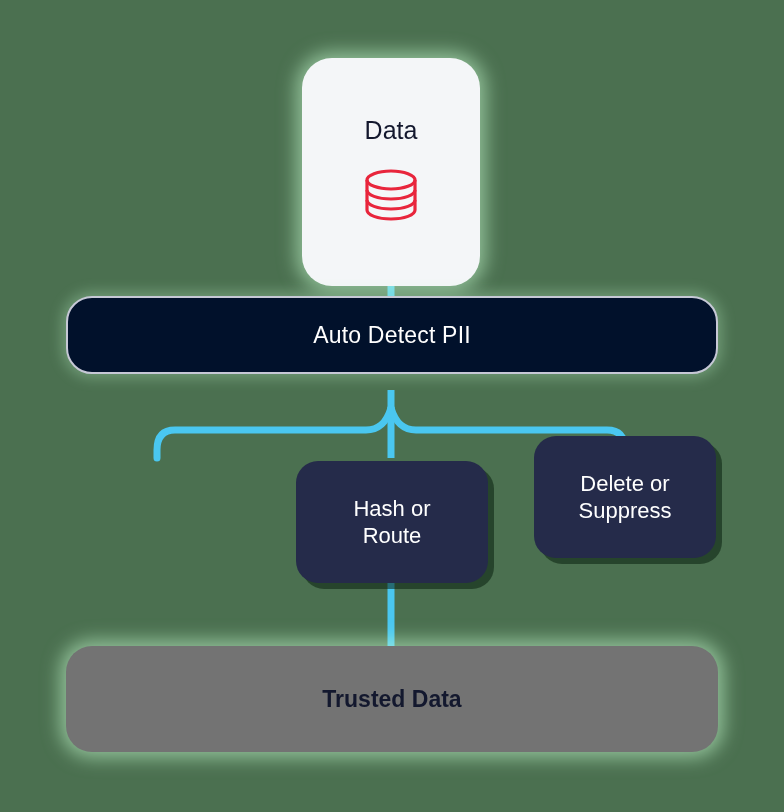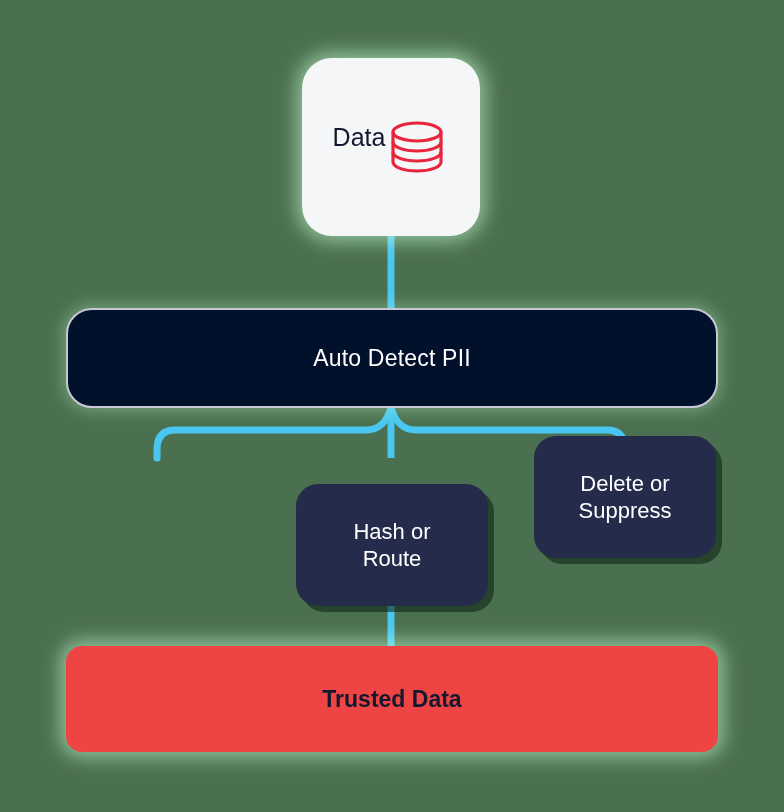--- a/index.html
+++ b/index.html
@@ -39,43 +39,43 @@
     align-items: center;
     justify-content: center;
     text-align: center;
   }
 
   
   #data-card {
     left: 302px;
     top: 58px;
     width: 178px;
-    height: 178px;
+    height: 228px;
     background: #f4f6f8;
     border-radius: 30px;
-    flex-direction: row;
+    flex-direction: column;
     box-shadow: 0 0 18px 6px rgba(200, 255, 210, 0.55);
   }
 
   #data-card .node-label {
     font-size: 25px;
     color: #13182e;
     font-weight: 400;
     line-height: 1;
     margin-bottom: 20px;
   }
 
   .db-icon { display: block; }
 
   
   #pii-bar {
     left: 66px;
-    top: 308px;
+    top: 296px;
     width: 652px;
-    height: 100px;
+    height: 78px;
     background: #01112b;
     border: 2px solid #c6c8d6;
     border-radius: 26px;
     box-shadow: 0 0 14px 4px rgba(200, 255, 210, 0.30);
     text-align: center;
   }
 
   #pii-bar .node-label {
     font-size: 23px;
     color: #ffffff;
@@ -93,31 +93,31 @@
   .action-box .node-label {
     font-size: 22px;
     color: #ffffff;
     font-weight: 400;
     line-height: 1.25;
     padding: 0 10px;
     white-space: pre-line;
   }
 
   #box-block    { left: 66px;  top: 456px; width: 182px; height: 122px; }
-  #box-hash     { left: 296px; top: 484px; width: 192px; height: 122px; }
+  #box-hash     { left: 296px; top: 461px; width: 192px; height: 122px; }
   #box-delete   { left: 534px; top: 436px; width: 182px; height: 122px; }
 
   
   #trusted-card {
     left: 66px;
     top: 646px;
     width: 652px;
     height: 106px;
-    background: #ef4444;
-    border-radius: 16px;
+    background: #737373;
+    border-radius: 26px;
     box-shadow: 0 0 18px 6px rgba(200, 255, 210, 0.55);
   }
 
   #trusted-card .node-label {
     font-size: 23px;
     color: #13182e;
     font-weight: 700;
   }
 </style>
 </head>

